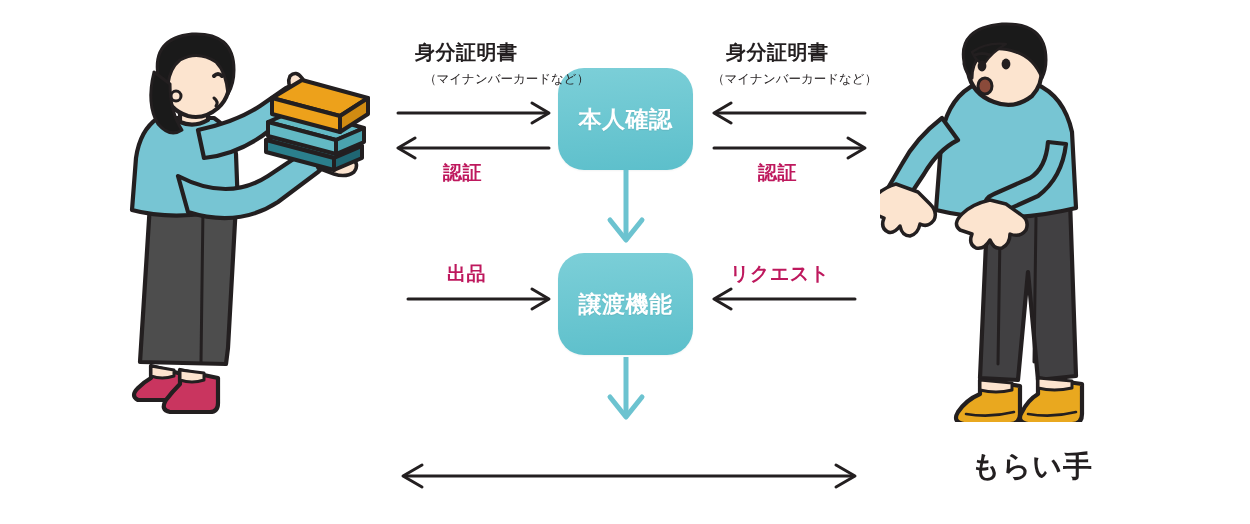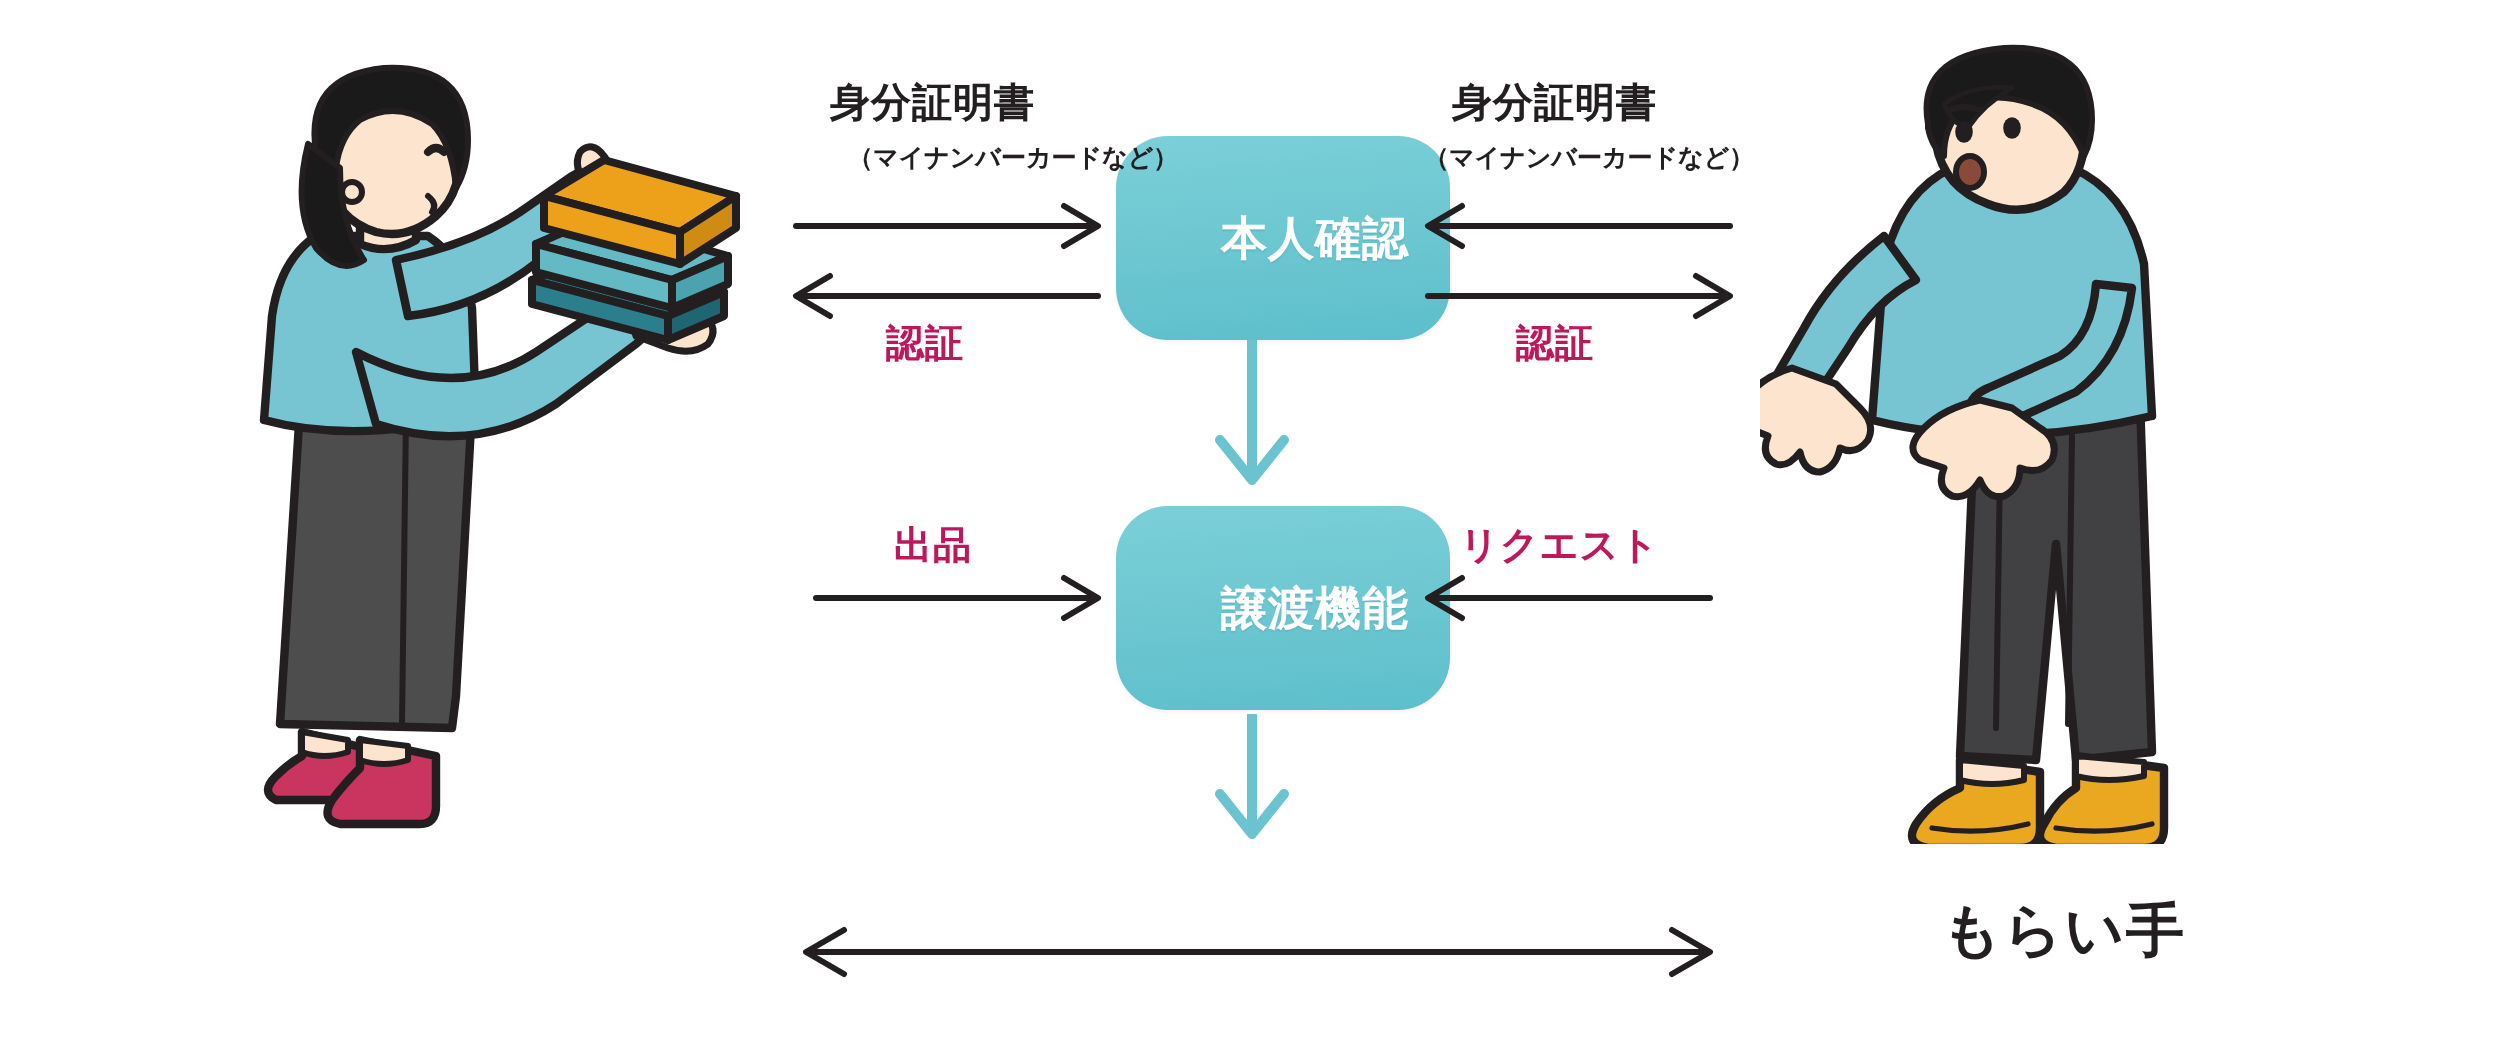--- a/index.html
+++ b/index.html
@@ -26,21 +26,20 @@
   .proc-box {
     position: absolute;
     width: 135px;
     height: 102px;
     border-radius: 26px;
     background: linear-gradient(175deg, #7ccfd8 0%, #6ec8d2 45%, #5cbfcb 100%);
     box-shadow: 0 1px 2px rgba(0,0,0,0.05);
     display: flex;
     align-items: center;
     justify-content: center;
-    padding-left: 32px;
   }
   .proc-box .proc-label {
     color: #ffffff;
     font-size: 23px;
     font-weight: 700;
     letter-spacing: 0.5px;
     line-height: 1;
     white-space: nowrap;
     text-shadow: 0 1px 1px rgba(0,0,0,0.07);
   }
@@ -53,21 +52,21 @@
     font-size: 20px;
     font-weight: 700;
     color: #231f20;
     white-space: nowrap;
     letter-spacing: 0.5px;
     line-height: 1;
   }
   .flow-sub {
     position: absolute;
     font-size: 12.5px;
-    font-weight: 700;
+    font-weight: 400;
     color: #231f20;
     white-space: nowrap;
     letter-spacing: 0px;
     line-height: 1;
   }
   .flow-small {
     position: absolute;
     font-size: 19px;
     font-weight: 700;
     color: #be185d;

